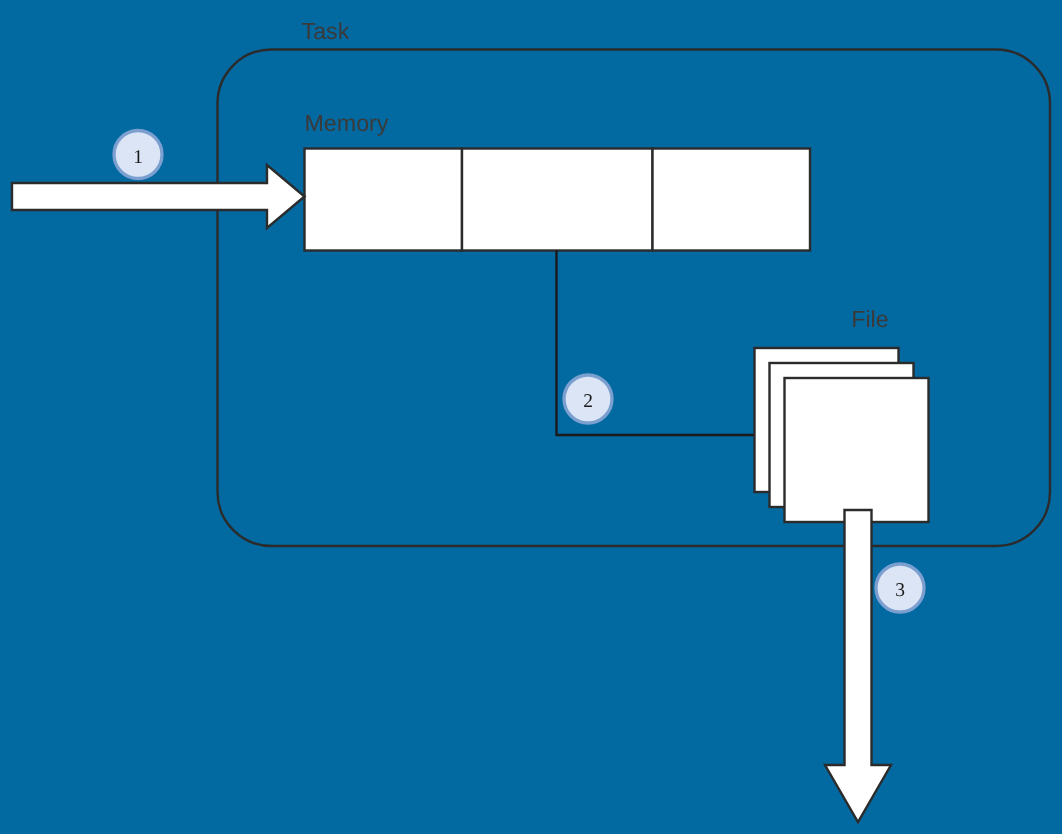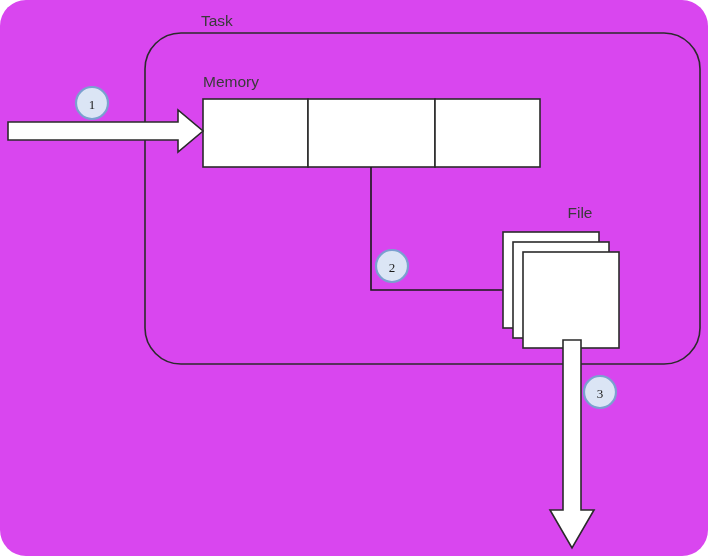--- a/index.html
+++ b/index.html
@@ -10,22 +10,21 @@
   body {
     width: 708px;
     height: 556px;
     font-family: "Liberation Sans", sans-serif;
     overflow: hidden;
   }
   #diagram-canvas {
     position: relative;
     width: 708px;
     height: 556px;
-    background: #d946ef;
-    border-radius: 26px;
+    background: #0369a1;
   }
   #diagram-svg {
     display: block;
     width: 708px;
     height: 556px;
   }
   .shape-stroke {
     fill: #ffffff;
     stroke: #2b2b2b;
     stroke-width: 1.6;

